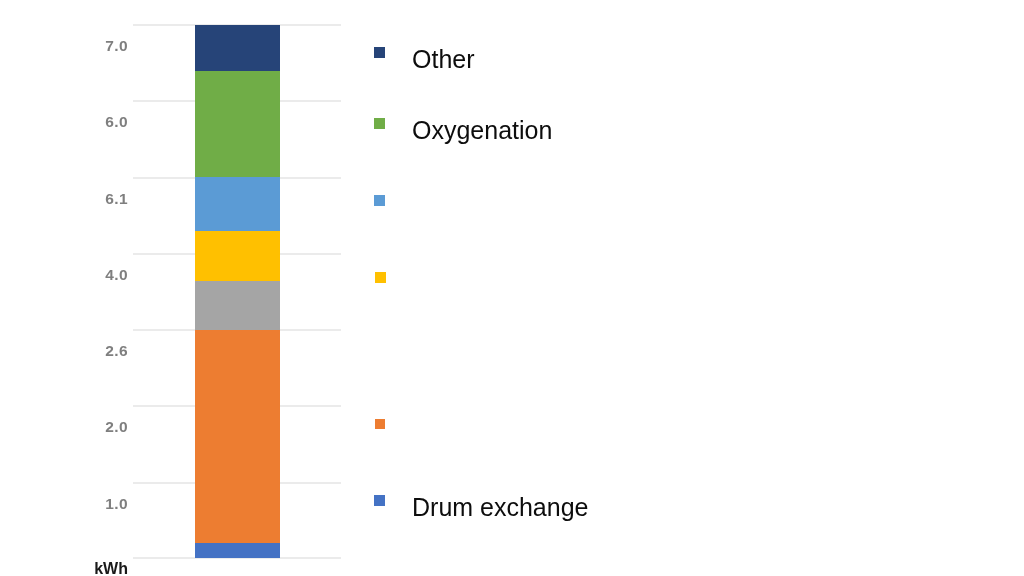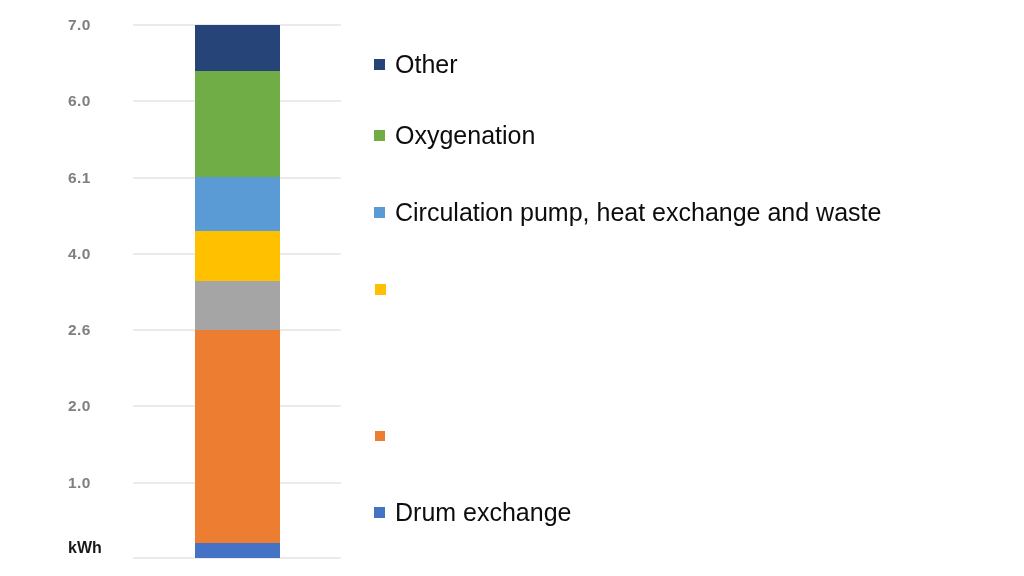--- a/index.html
+++ b/index.html
@@ -29,25 +29,27 @@
     left: 133px;
     width: 208px;
     height: 2px;
     background: #ebebeb;
   }
 
   .ytick-label {
     position: absolute;
     right: 0;
     width: 60px;
+    text-align: right;
     font-size: 15.5px;
     font-weight: bold;
     color: #7f7f7f;
     letter-spacing: 0.4px;
     line-height: 1;
+    margin-top: 21px;
   }
   .ytick-wrap {
     position: absolute;
     left: 68px;
     width: 60px;
     height: 16px;
   }
   .ytick-wrap.axis-title .ytick-label {
     color: #1a1a1a;
     font-size: 16px;
@@ -71,22 +73,23 @@
     position: absolute;
     left: 366px;
     top: 0;
     width: 658px;
     height: 576px;
   }
   .legend-item {
     position: absolute;
     left: 0;
     display: flex;
-    align-items: center;
+    align-items: flex-start;
     height: 34px;
+    gap: 17px;
   }
   .legend-swatch {
     flex: 0 0 auto;
     width: 11px;
     height: 11px;
     margin-right: 10px;
   }
   .legend-label {
     font-size: 25px;
     color: #0d0d0d;
@@ -158,21 +161,20 @@
     <span class="legend-label">Other</span>
   </div>
 
   <div class="legend-item" style="top:118px; left:8px">
     <span class="legend-swatch" style="background:#70AD47"></span>
     <span class="legend-label">Oxygenation</span>
   </div>
 
   <div class="legend-item" style="top:195px; left:8px">
     <span class="legend-swatch" style="background:#5B9BD5"></span>
-    <span class="legend-label">Circulation pump, heat exchange and waste</span>
   </div>
 
   <div class="legend-item" style="top:272px; left:9px">
     <span class="legend-swatch" style="background:#FFC000; margin-right:16px"></span>
   </div>
 
 
   <div class="legend-item" style="top:419px; left:9px">
     <span class="legend-swatch" style="background:#ED7D31; width:10px; height:10px"></span>
   </div>

